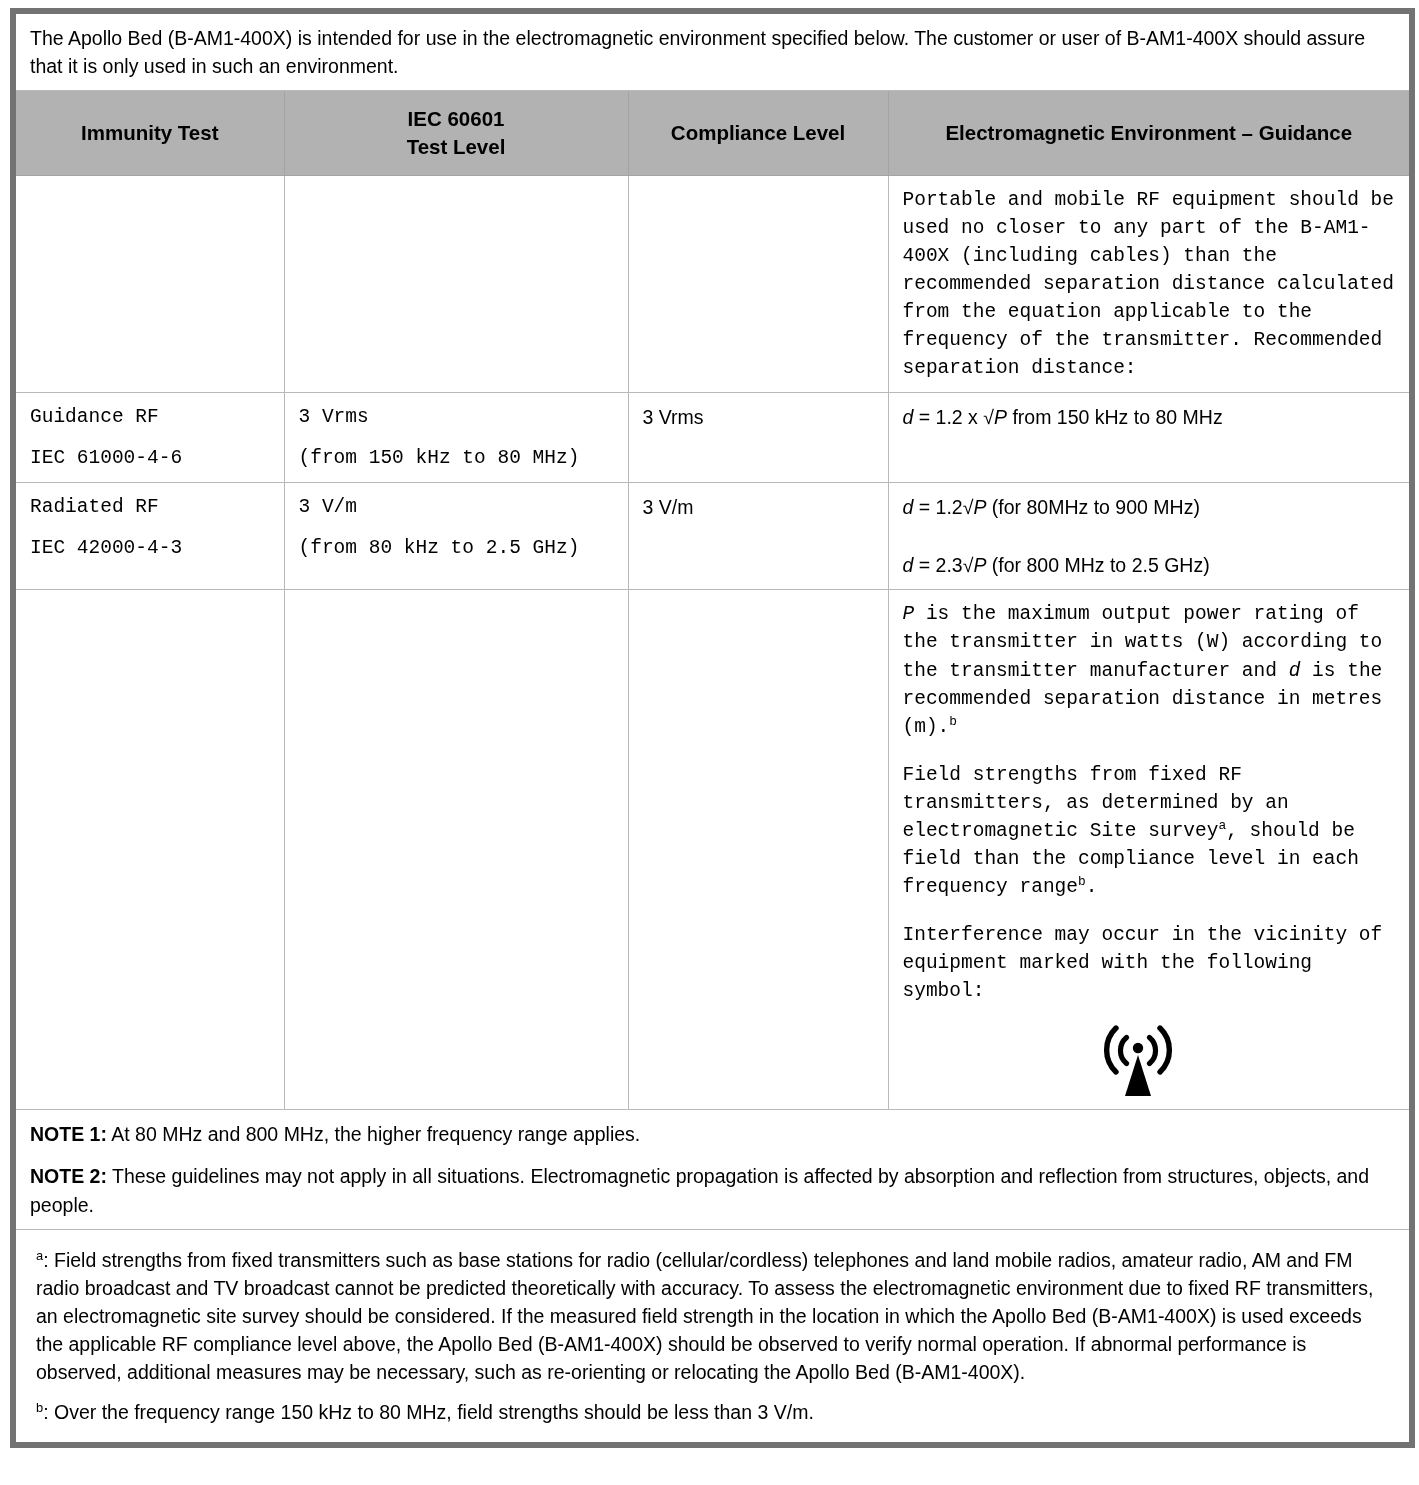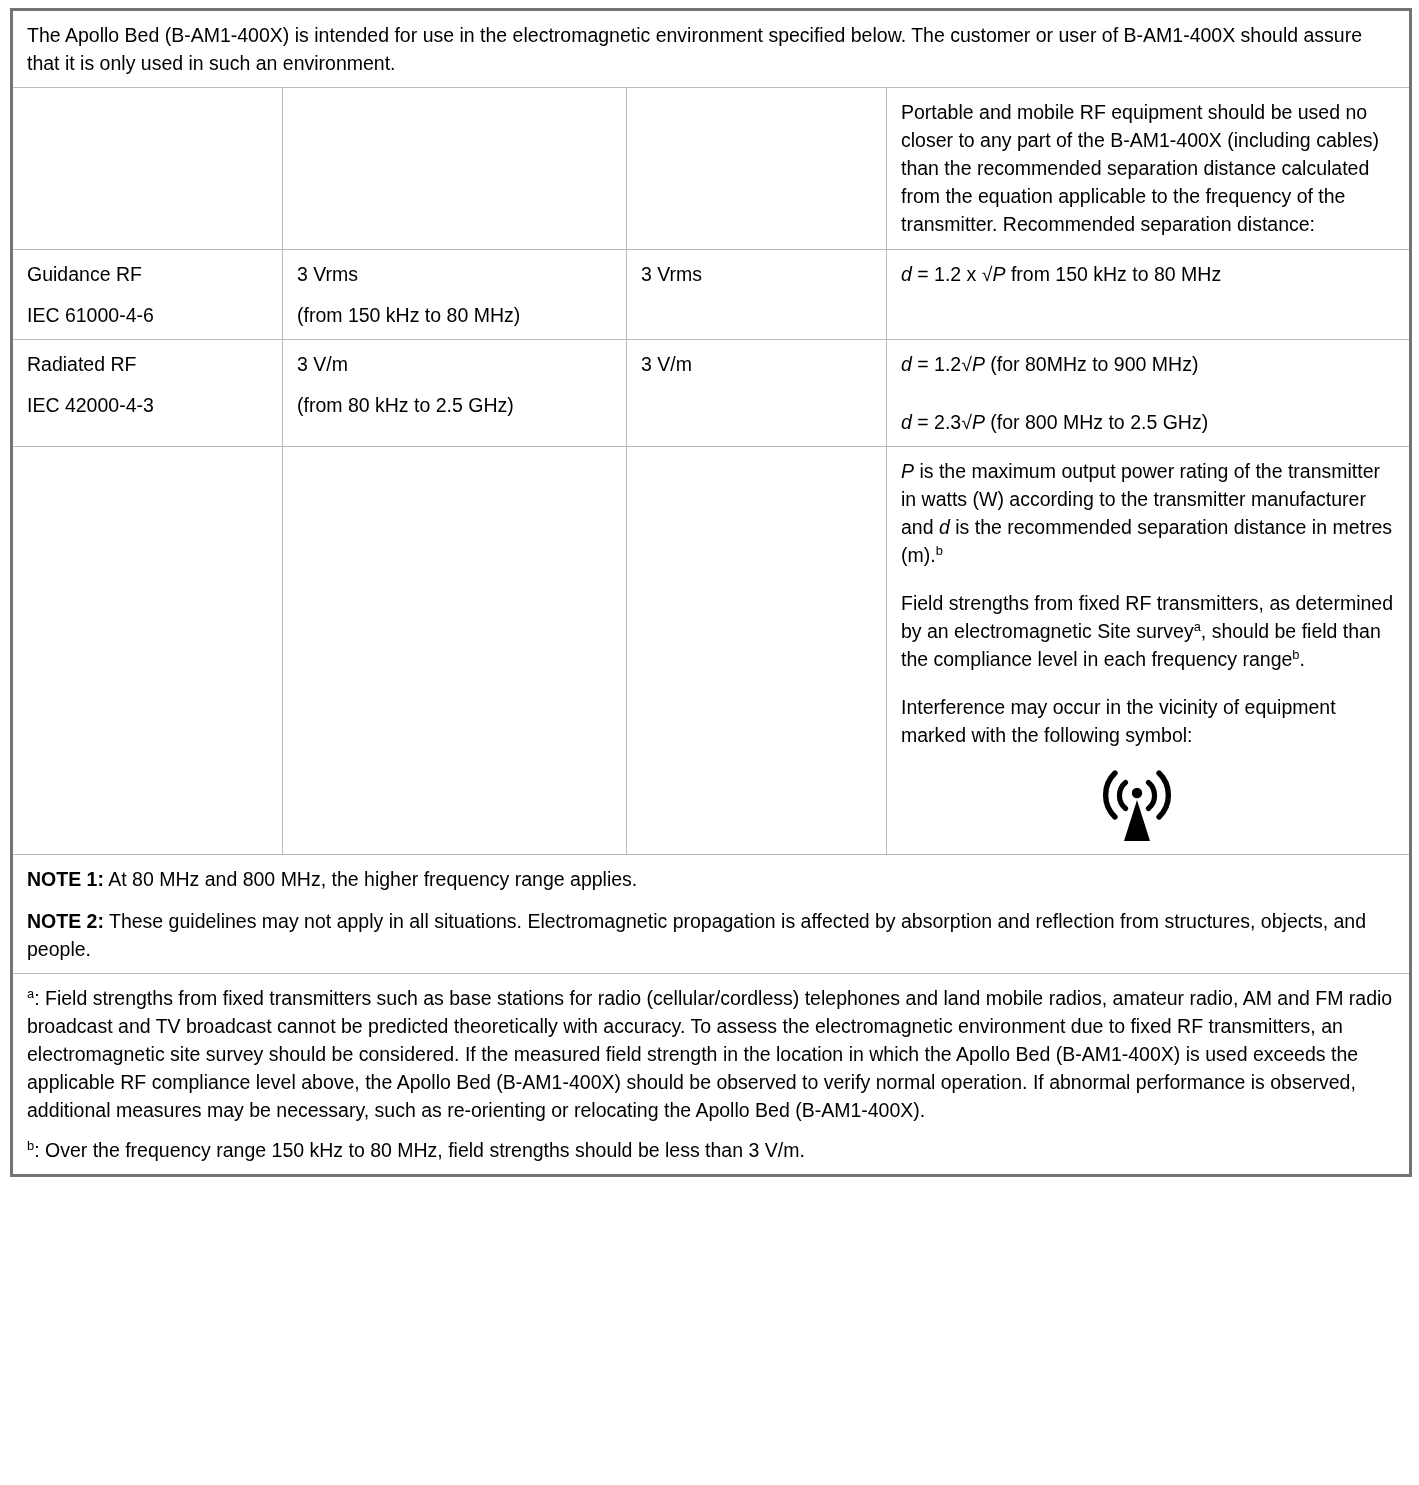--- a/index.html
+++ b/index.html
@@ -16,21 +16,21 @@
   }
   .page {
     width: 1419px;
     min-height: 1485px;
     padding: 8px 10px 10px 10px;
   }
   table.emc {
     width: 1399px;
     border-collapse: collapse;
     table-layout: fixed;
-    border: 3px solid #737373;
+    border: 6px solid #737373;
   }
   table.emc td, table.emc th {
     border: 1px solid #b9b9b9;
     vertical-align: top;
     padding: 10px 12px 10px 14px;
     font-size: 19.5px;
     line-height: 1.44;
     font-weight: normal;
     text-align: left;
   }
@@ -59,21 +59,21 @@
     font-size: 20.5px;
     line-height: 1.35;
     padding: 14px 8px;
     border-color: #a4a4a4;
     height: 78px;
   }
   th.head-guidance { padding-left: 14px; padding-right: 10px; }
 
   
   td.blank { }
-  .cell-p { margin: 0 0 0 0; }
+  .cell-p { margin: 0 0 0 0; font-family: Liberation Mono, monospace; }
   .cell-p + .cell-p { margin-top: 13px; }
 
   td.guide-intro { padding-top: 14px; line-height: 1.46; }
   td.guide-long  { padding-top: 16px; line-height: 1.46; }
   td.guide-long .cell-p + .cell-p { margin-top: 20px; }
 
   td.mid-vert { vertical-align: middle; }
 
   .it { font-style: italic; }
   .sup { font-size: 0.66em; vertical-align: super; line-height: 0; }
@@ -99,21 +99,21 @@
   }
   td.note-cell .note-p { margin: 0; }
   td.note-cell .note-p + .note-p { margin-top: 14px; }
   .b { font-weight: bold; }
 
   td.foot-cell {
     padding: 12px 16px 12px 16px;
     font-size: 20px;
     line-height: 1.47;
   }
-  td.foot-cell .foot-p { margin: 0; }
+  td.foot-cell .foot-p { margin: 6px; }
   td.foot-cell .foot-p + .foot-p { margin-top: 12px; }
 
   .sqrt-wrap { white-space: nowrap; }
 </style>
 </head>
 <body>
 
 <div class="page">
 
   <table class="emc">
@@ -122,20 +122,29 @@
         <col class="c2">
         <col class="c3">
         <col class="c4">
     </colgroup>
     <tbody>
 
       <tr>
         <td class="intro-cell" colspan="4">The Apollo Bed (B-AM1-400X) is intended for use in the electromagnetic environment specified below. The customer or user of B-AM1-400X should assure that it is only used in such an environment.</td>
       </tr>
 
+      <tr class="head">
+        <th>Immunity Test</th>
+        <th>
+          <span>IEC 60601</span><br>
+          <span>Test Level</span>
+        </th>
+        <th>Compliance Level</th>
+        <th class="head-guidance">Electromagnetic Environment – Guidance</th>
+      </tr>
 
       <tr>
         <td class="blank"></td>
         <td class="blank"></td>
         <td class="blank"></td>
         <td class="guide-intro">
           <p class="cell-p">Portable and mobile RF equipment should be used no closer to any part of the B-AM1-400X (including cables) than the recommended separation distance calculated from the equation applicable to the frequency of the transmitter. Recommended separation distance:</p>
         </td>
       </tr>
 

